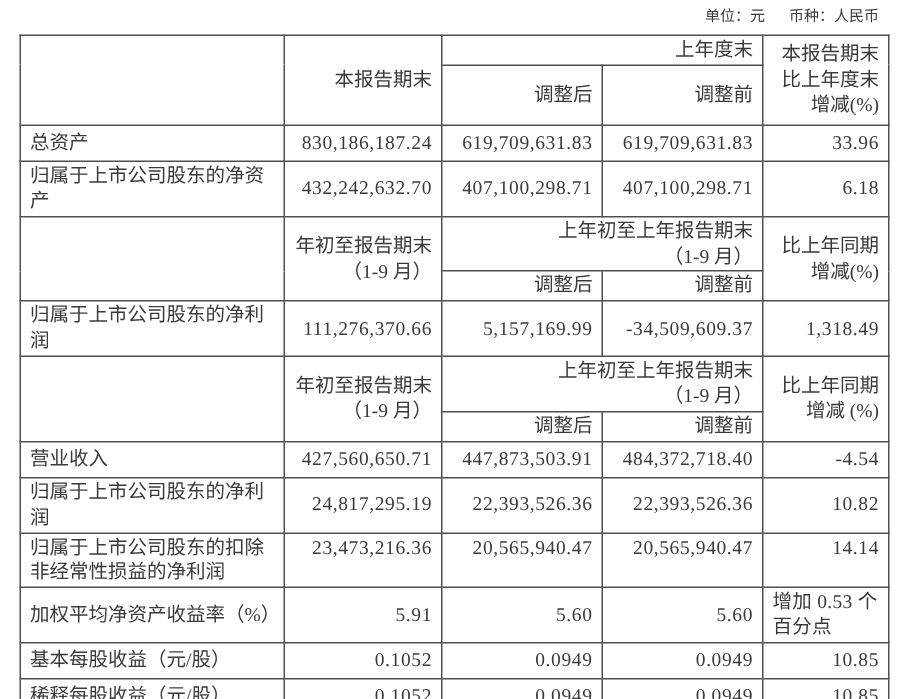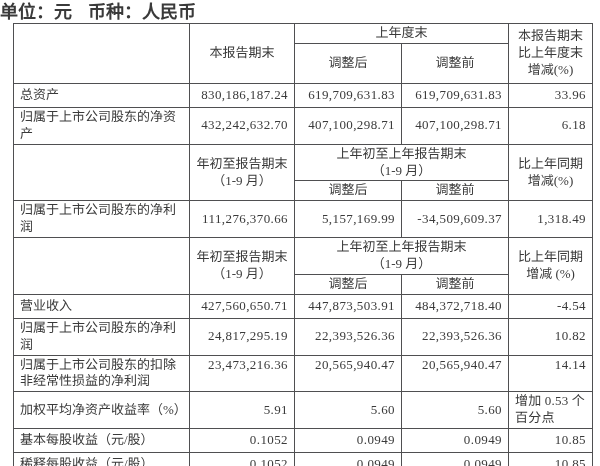--- a/index.html
+++ b/index.html
@@ -8,43 +8,43 @@
     width: 600px; height: 466px;
     background: #ffffff;
     overflow: hidden;
   }
   body {
     font-family: "Liberation Serif", "DejaVu Serif", serif;
     color: #3a3a3a;
     font-size: 13px;
   }
   .unit-line {
+    text-align: right;
     padding: 4px 14px 3px 0;
-    font-size: 18px;
+    font-size: 10px;
     height: 16px;
     line-height: 16px;
-    font-weight: bold;
   }
   .unit-line .gap { display: inline-block; width: 16px; }
 
   table.fin {
     border-collapse: collapse;
     table-layout: fixed;
     margin-left: 13px;
     width: 579px;
   }
   table.fin td {
     border: 1px solid #4f4f51;
     padding: 1px 6px;
     vertical-align: middle;
     line-height: 1.3;
     overflow: hidden;
   }
   td.c {
-    text-align: center;
+    text-align: right;
     white-space: pre-line;
     padding-left: 2px;
     padding-right: 2px;
   }
   td.lbl {
     text-align: left;
     padding-left: 5px;
     padding-right: 2px;
     margin-top: 12px;
   }

